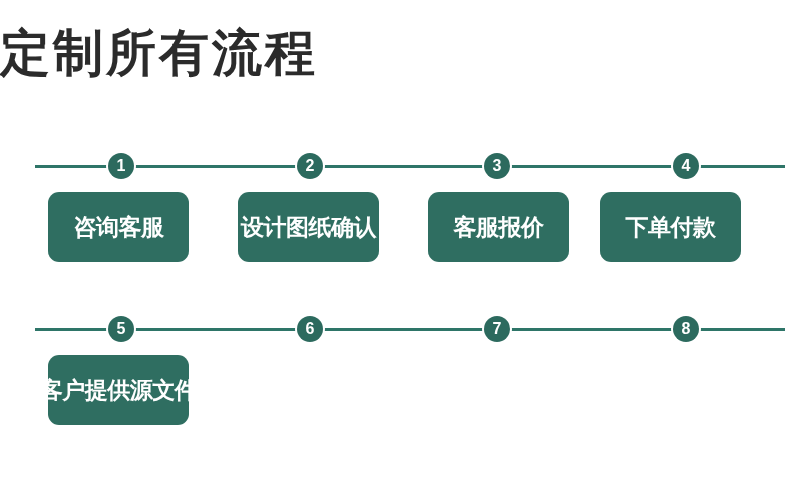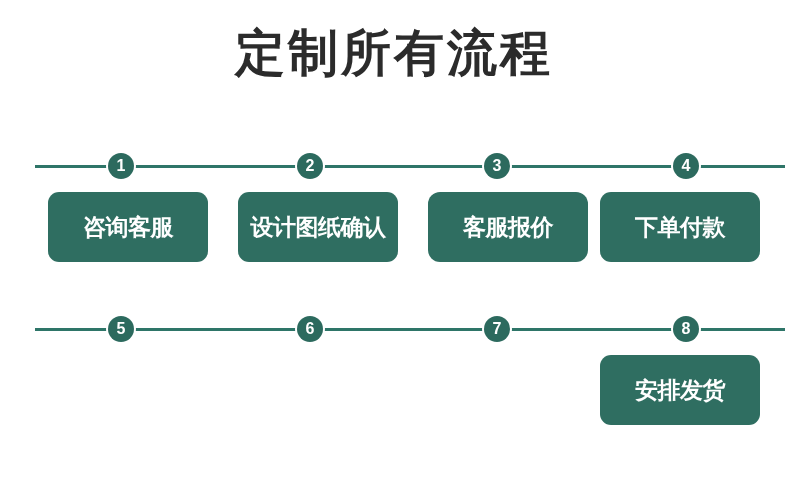--- a/index.html
+++ b/index.html
@@ -11,21 +11,20 @@
     position: relative;
     overflow: hidden;
   }
   .stage { position: absolute; left: 0; top: 0; width: 788px; height: 500px; }
 
   .title {
     position: absolute;
     top: 26px; left: 0;
     width: 788px;
     margin: 0;
-    text-align: center;
     font-size: 50px;
     line-height: 54px;
     font-weight: 900;
     letter-spacing: 3px;
     color: #2b2b2b;
   }
 
   .row { position: absolute; left: 0; width: 788px; height: 110px; }
   .row-1 { top: 153px; }
   .row-2 { top: 316px; }
@@ -51,34 +50,34 @@
     display: flex;
     align-items: center;
     justify-content: center;
     z-index: 2;
   }
   .c1 { left: 108px; } .c2 { left: 297px; } .c3 { left: 484px; } .c4 { left: 673px; }
 
   .box {
     position: absolute;
     top: 39px;
-    width: 160px; height: 70px;
+    width: 141px; height: 70px;
     border-radius: 11px;
     background: #2f6e61;
     color: #ffffff;
     display: flex;
     align-items: center;
     justify-content: center;
     font-size: 23px;
     font-weight: bold;
     letter-spacing: -0.5px;
     white-space: nowrap;
     z-index: 2;
   }
-  .b1 { left: 48px; } .b2 { left: 238px; } .b3 { left: 428px; border-radius: 12px; } .b4 { left: 600px; text-align: right; }
+  .b1 { left: 48px; } .b2 { left: 238px; } .b3 { left: 428px; } .b4 { left: 600px; text-align: right; }
 </style>
 </head>
 <body>
 
 <div class="stage">
 
   <h1 class="title">定制所有流程</h1>
 
   <div class="row row-1">
     <div class="line"></div>
@@ -119,18 +118,18 @@
     <div class="circle c2">
       <span>6</span>
     </div>
     <div class="circle c3">
       <span>7</span>
     </div>
     <div class="circle c4">
       <span>8</span>
     </div>
 
-    <div class="box b4">
-      <span>安排发货</span>
+    <div class="box b1">
+      <span>客户提供源文件</span>
     </div>
   </div>
 
 </div>
 
 </body></html>

